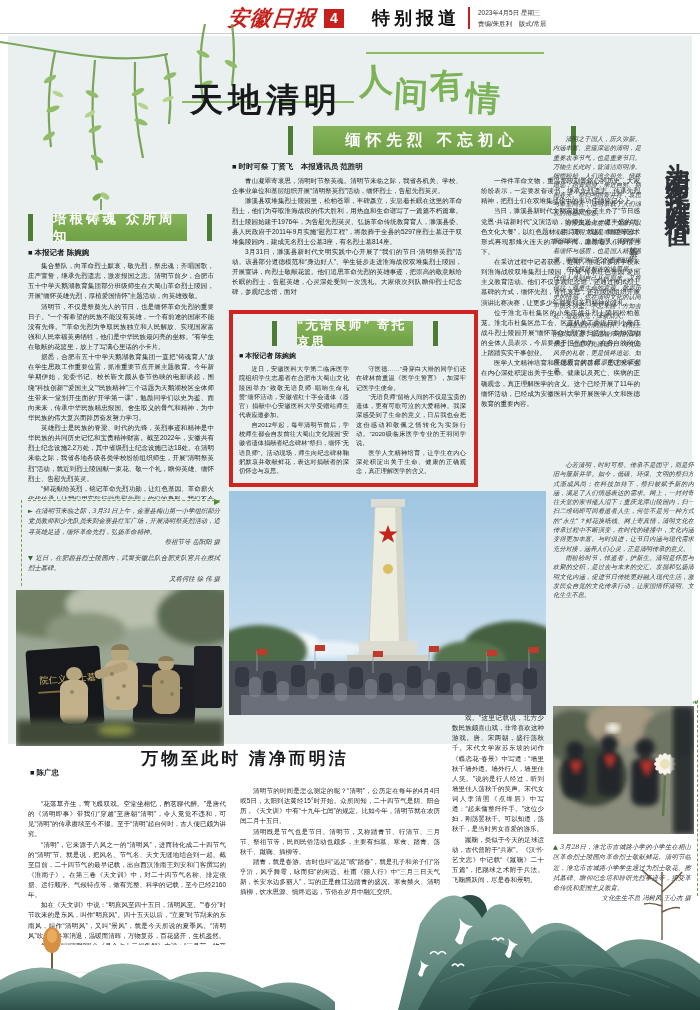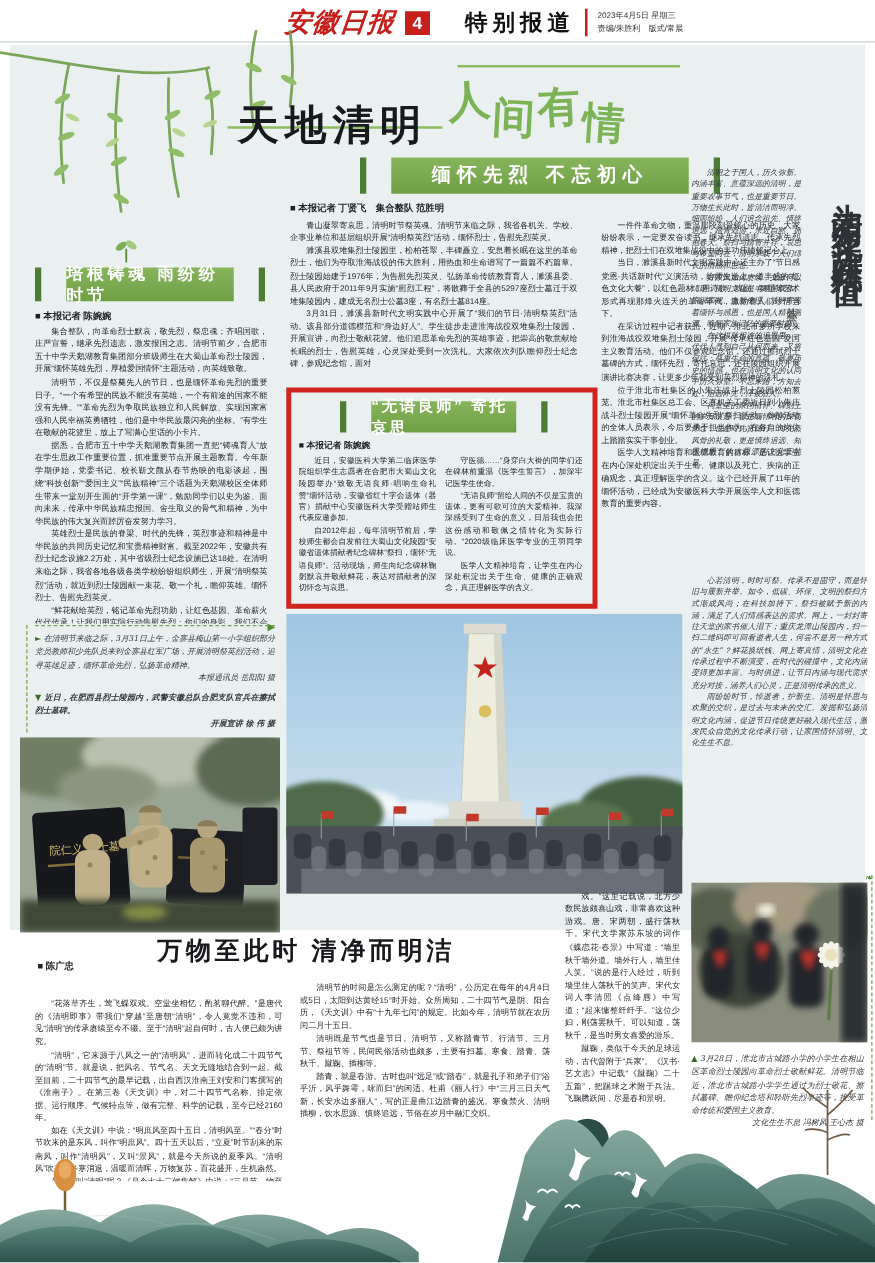--- a/index.html
+++ b/index.html
@@ -47,21 +47,21 @@
   
   #annotation-box{left:229px;top:310px;width:241px;height:169px;border:4px solid #d02420;
                   z-index:20;pointer-events:none;}
   
   #opinion-title{left:646px;top:142px;width:48px;height:320px;writing-mode:vertical-rl;
                  text-orientation:upright;font-family:"DejaVu Serif",serif;font-weight:bold;
                  font-size:25px;letter-spacing:6px;color:#2e3237;}
   #opinion-author{left:628px;top:240px;writing-mode:vertical-rl;text-orientation:upright;
                   font-size:8.5px;color:#444;letter-spacing:2px;}
   
-  #bottom-title{left:50px;top:747px;width:390px;text-align:center;font-size:20px;
+  #bottom-title{left:50px;top:747px;width:390px;text-align:center;font-size:17px;
                 font-weight:bold;letter-spacing:3px;color:#17191c;}
   
   .photo{overflow:hidden;}
   
   .dash-h{border-top:1px dashed #74a24e;}
   .dash-v{border-left:1px dashed #74a24e;}
   #cap-arrow{left:214px;top:497px;color:#4d8a34;font-size:8px;}
   #leaf-dot{left:692px;top:698px;color:#4d8a34;font-size:8px;}
   #stamp-seal{left:4px;top:996px;width:11px;height:11px;background:#2e6b33;border-radius:2px;
               color:#cfe3c2;font-size:6px;display:flex;align-items:center;justify-content:center;}
@@ -120,44 +120,44 @@
 <div class="abs" id="main-title-black">天地清明</div>
 <div class="abs stagger" id="main-title-green"><span style="display: inline-block; transform: translateY(2px) rotate(-5deg);">人</span><span style="display: inline-block; transform: translateY(16px) rotate(3deg);">间</span><span style="display: inline-block; transform: translateY(7px) rotate(-3deg);">有</span><span style="display: inline-block; transform: translateY(20px) rotate(4deg);">情</span></div>
 
 <svg class="abs" style="left:90px;top:190px;" width="22" height="22" viewBox="0 0 22 22">
   <path d="M11,20 q0,-8 0,-11" stroke="#5e8f3e" stroke-width="1.5" fill="none"></path>
   <ellipse cx="7" cy="7" rx="5" ry="2.6" transform="rotate(-35 7 7)" fill="#7dae54"></ellipse>
   <ellipse cx="15" cy="6" rx="5" ry="2.6" transform="rotate(35 15 6)" fill="#a3c87e"></ellipse>
 </svg>
 <div class="abs sec-head" id="left-head">
   <span class="endbar"></span>
-  <span class="field">培根铸魂 雨纷纷时节</span>
+  <span class="field">培根铸魂 众所周知</span>
   <span class="endbar"></span>
 </div>
 <div class="abs byline" style="left:28px;top:248px;">■ 本报记者 陈婉婉</div>
 <div class="abs copy" style="left:28px;top:261px;width:186px;height:238px;">
     <p>集合整队，向革命烈士默哀，敬先烈，祭忠魂；齐唱国歌，庄严宣誓，继承先烈遗志，激发报国之志。清明节前夕，合肥市五十中学天鹅湖教育集团部分班级师生在大蜀山革命烈士陵园，开展“缅怀英雄先烈，厚植爱国情怀”主题活动，向英雄致敬。</p>
     <p>清明节，不仅是祭奠先人的节日，也是缅怀革命先烈的重要日子。“一个有希望的民族不能没有英雄，一个有前途的国家不能没有先锋。”“革命先烈为争取民族独立和人民解放、实现国家富强和人民幸福英勇牺牲，他们是中华民族最闪亮的坐标。”有学生在敬献的花篮里，放上了写满心里话的小卡片。</p>
     <p>据悉，合肥市五十中学天鹅湖教育集团一直把“铸魂育人”放在学生思政工作重要位置，抓准重要节点开展主题教育。今年新学期伊始，党委书记、校长靳文颜从春节热映的电影谈起，围绕“科技创新”“爱国主义”“民族精神”三个话题为天鹅湖校区全体师生带来一堂别开生面的“开学第一课”，勉励同学们以史为鉴、面向未来，传承中华民族精忠报国、舍生取义的骨气和精神，为中华民族的伟大复兴而踔厉奋发努力学习。</p>
     <p>英雄烈士是民族的脊梁、时代的先锋，英烈事迹和精神是中华民族的共同历史记忆和宝贵精神财富。截至2022年，安徽共有烈士纪念设施2.2万处，其中省级烈士纪念设施已达18处。在清明来临之际，我省各地各级各类学校纷纷组织师生，开展“清明祭英烈”活动，就近到烈士陵园献一束花、敬一个礼，瞻仰英雄、缅怀烈士、告慰先烈英灵。</p>
     <p>“鲜花献给英烈，铭记革命先烈功勋，让红色基因、革命薪火代代传承！让我们用实际行动告慰先烈：你们的身影，我们不会忘记！你们的名字，我们永远记得！”一批又一批的青少年学生在烈士纪念碑前庄严宣誓。</p>
   </div>
 
 <span class="abs" id="cap-arrow">▶</span>
 <div class="abs dash-v" style="left:21px;top:500px;height:86px;width:0;"></div>
 <div class="abs dash-h kai caption" style="left:28px;top:500px;width:192px;padding-top:5px;">
   <div>
     <span class="marker">►</span>
     <span>在清明节来临之际，3月31日上午，金寨县梅山第一小学组织部分党员教师和少先队员来到金寨县红军广场，开展清明祭英烈活动，追寻英雄足迹，缅怀革命先烈，弘扬革命精神。</span>
-    <span class="credit">本报通讯员 岳阳阳 摄</span>
-  </div>
-  <div style="margin-top:6px;font-weight:bold;">
+    <span class="credit">祭祖节等 岳阳阳 摄</span>
+  </div>
+  <div style="margin-top:6px;">
     <span class="marker">▼</span>
     <span>近日，在肥西县烈士陵园内，武警安徽总队合肥支队官兵在擦拭烈士墓碑。</span>
-    <span class="credit">开展宣讲 徐 伟 摄</span>
+    <span class="credit">又将何往 徐 伟 摄</span>
   </div>
 </div>
 
 <svg class="abs photo" style="left:16px;top:590px;" width="208" height="156" viewBox="0 0 208 156">
   <defs>
       <filter id="b1" x="-20%" y="-20%" width="140%" height="140%">
         <feGaussianBlur stdDeviation="3"></feGaussianBlur>
       </filter>
     </defs>
   <rect width="208" height="156" fill="#9aa694"></rect>
@@ -196,21 +196,21 @@
   </g>
   <rect x="0" y="130" width="208" height="26" fill="#3f4a38" filter="url(#b1)"></rect>
   <ellipse cx="100" cy="140" rx="18" ry="6" fill="#c8cf52" opacity="0.5" filter="url(#b1)"></ellipse>
 </svg>
 
 <div class="abs sec-head" id="mid-head">
   <span class="endbar"></span>
   <span class="field">缅怀先烈 不忘初心</span>
   <span class="endbar"></span>
 </div>
-<div class="abs byline" style="left:232px;top:162px;">■ 本报记者 丁贤飞　集合整队 范胜明</div>
+<div class="abs byline" style="left:232px;top:162px;">■ 时时可祭 丁贤飞　本报通讯员 范胜明</div>
 <div class="abs copy" style="left:232px;top:176px;width:230px;height:132px;">
     <p>青山凝翠寄哀思，清明时节祭英魂。清明节来临之际，我省各机关、学校、企事业单位和基层组织开展“清明祭英烈”活动，缅怀烈士，告慰先烈英灵。</p>
     <p>濉溪县双堆集烈士陵园里，松柏苍翠，丰碑矗立，安息着长眠在这里的革命烈士，他们为夺取淮海战役的伟大胜利，用热血和生命谱写了一篇篇不朽篇章。烈士陵园始建于1976年，为告慰先烈英灵、弘扬革命传统教育育人，濉溪县委、县人民政府于2011年9月实施“慰烈工程”，将散葬于全县的5297座烈士墓迁于双堆集陵园内，建成无名烈士公墓3座，有名烈士墓814座。</p>
     <p>3月31日，濉溪县新时代文明实践中心开展了“我们的节日·清明祭英烈”活动。该县部分道德模范和“身边好人”、学生徒步走进淮海战役双堆集烈士陵园，开展宣讲，向烈士敬献花篮。他们追思革命先烈的英雄事迹，把崇高的敬意献给长眠的烈士，告慰英雄，心灵深处受到一次洗礼。大家依次列队瞻仰烈士纪念碑，参观纪念馆，面对</p>
   </div>
 <div class="abs copy" style="left:481px;top:176px;width:159px;height:301px;">
     <p>一件件革命文物，重温那段刻骨铭心的历史，大家纷纷表示，一定要发奋读书，继承先烈遗志，传承先烈精神，把烈士们在双堆集战役中的丰功伟绩铭记心上。</p>
     <p>当日，濉溪县新时代文明实践中心还主办了“节日感党恩·共话新时代”义演活动，给师生送上一道丰盛的“红色文化大餐”，以红色题材，用诗歌、戏剧、舞蹈等艺术形式再现那烽火连天的革命年代，激励着人们珍惜当下。</p>
     <p>在采访过程中记者获悉，近期，淮北市多所学校来到淮海战役双堆集烈士陵园，开展“传承红色基因”爱国主义教育活动。他们不仅参观纪念馆，还通过擦拭烈士墓碑的方式，缅怀先烈，寄托哀思，还在陵园组织开展演讲比赛决赛，让更多少年都受到英烈精神的洗礼。</p>
     <p>位于淮北市杜集区的小朱庄战斗烈士陵园松柏葱茏。淮北市杜集区总工会、区直机关工委近日到小朱庄战斗烈士陵园开展“缅怀革命先烈”祭扫活动。参加活动的全体人员表示，今后要勇于担当作为，在各自的岗位上踏踏实实干事创业。</p>

